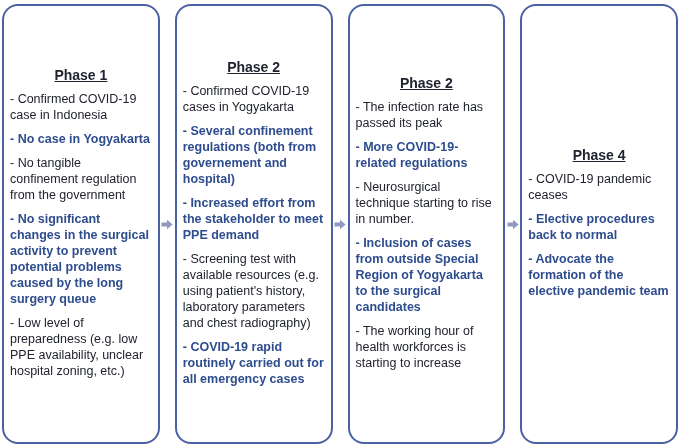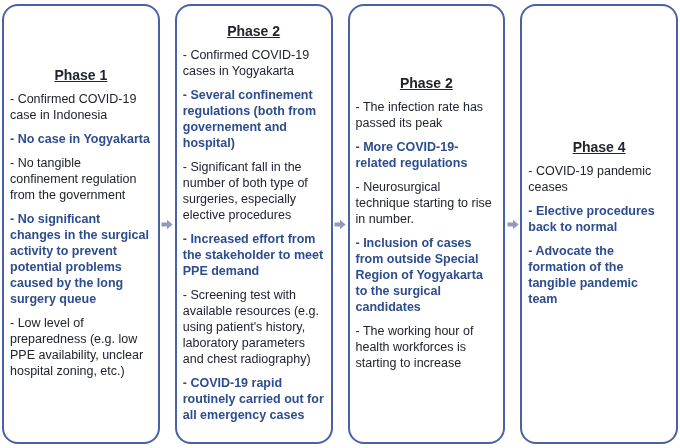--- a/index.html
+++ b/index.html
@@ -76,21 +76,20 @@
       <svg width="12" height="11" viewBox="0 0 12 11" fill="currentColor">
         <path d="M0.5 3.6 L6 3.6 L6 0.8 L11.6 5.5 L6 10.2 L6 7.4 L0.5 7.4 Z"></path>
       </svg>
     </span>
   </div>
 
   <div class="phase-box">
     <div class="phase-title">Phase 2</div>
     <p class="phase-item black">- Confirmed COVID-19 cases in Yogyakarta</p>
     <p class="phase-item blue">- Several confinement regulations (both from governement and hospital)</p>
-    <p class="phase-item black">- Significant fall in the number of both type of surgeries, especially elective procedures</p>
     <p class="phase-item blue">- Increased effort from the stakeholder to meet PPE demand</p>
     <p class="phase-item black">- Screening test with available resources (e.g. using patient's history, laboratory parameters and chest radiography)</p>
     <p class="phase-item blue">- COVID-19 rapid routinely carried out for all emergency cases</p>
   </div>
 
   <div class="arrow-gap">
     <span>
       <svg width="12" height="11" viewBox="0 0 12 11" fill="currentColor">
         <path d="M0.5 3.6 L6 3.6 L6 0.8 L11.6 5.5 L6 10.2 L6 7.4 L0.5 7.4 Z"></path>
       </svg>
@@ -111,16 +110,16 @@
       <svg width="12" height="11" viewBox="0 0 12 11" fill="currentColor">
         <path d="M0.5 3.6 L6 3.6 L6 0.8 L11.6 5.5 L6 10.2 L6 7.4 L0.5 7.4 Z"></path>
       </svg>
     </span>
   </div>
 
   <div class="phase-box">
     <div class="phase-title">Phase 4</div>
     <p class="phase-item black">- COVID-19 pandemic ceases</p>
     <p class="phase-item blue">- Elective procedures back to normal</p>
-    <p class="phase-item blue">- Advocate the formation of the tangible pandemic team</p>
+    <p class="phase-item blue">- Advocate the formation of the elective pandemic team</p>
   </div>
 
 </div>
 
 </body></html>

